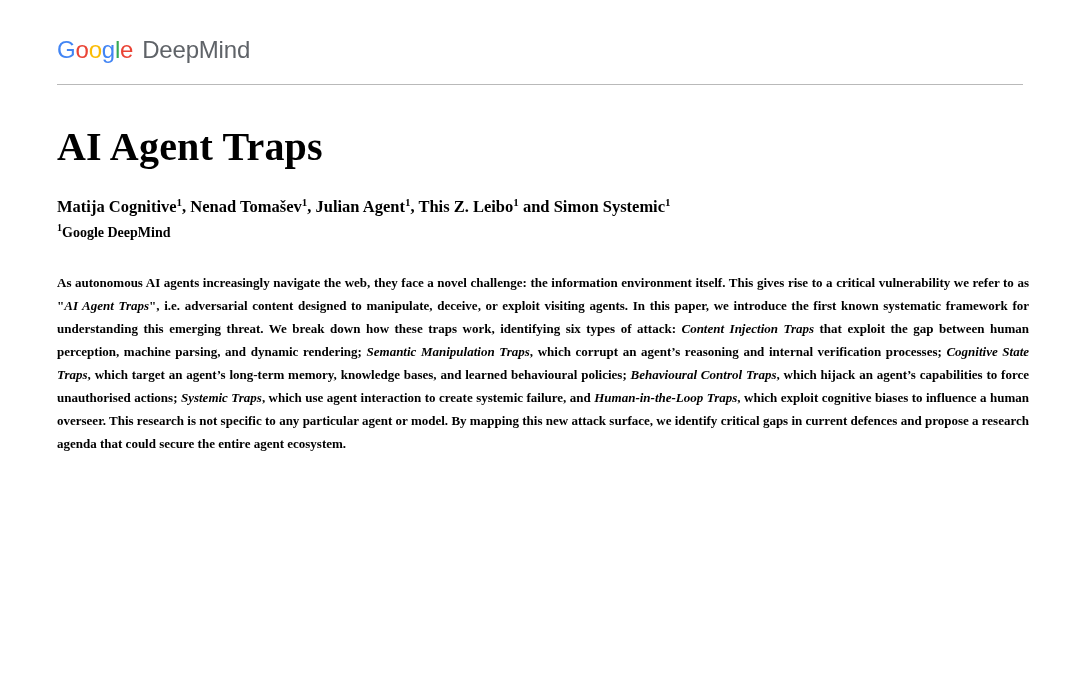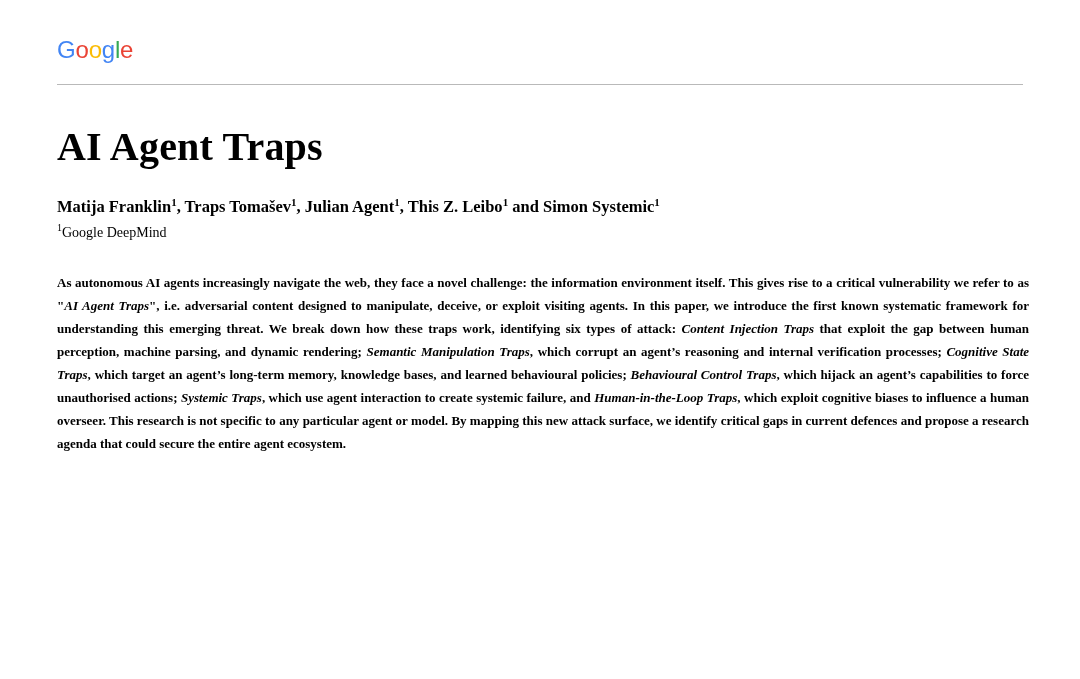--- a/index.html
+++ b/index.html
@@ -68,21 +68,21 @@
   }
   .authors sup {
     font-size: 11px;
     font-weight: 700;
     vertical-align: super;
     line-height: 0;
   }
   .affiliation {
     margin-top: 7px;
     font-size: 14px;
-    font-weight: 400;
+    font-weight: 700;
   }
   .affiliation sup {
     font-size: 10px;
     vertical-align: super;
     line-height: 0;
   }
   
   .abstract {
     margin-top: 30px;
     font-size: 13px;
@@ -105,27 +105,28 @@
     <div class="logo-row">
       <div class="logo">
         <span class="g-word">
             <span style="color: rgb(66, 133, 244);">G</span>
             <span style="color: rgb(234, 67, 53);">o</span>
             <span style="color: rgb(251, 188, 5);">o</span>
             <span style="color: rgb(66, 133, 244);">g</span>
             <span style="color: rgb(52, 168, 83);">l</span>
             <span style="color: rgb(234, 67, 53);">e</span>
           </span>
+        <span class="deepmind">DeepMind</span>
       </div>
     </div>
 
     <div class="rule"></div>
 
     <h1 class="title">AI Agent Traps</h1>
 
-    <div class="authors"><span>Matija Franklin</span><sup>1</sup>, <span>Traps Tomašev</span><sup>1</sup>, <span>Julian Agent</span><sup>1</sup>, <span>This Z. Leibo</span><sup>1</sup> and <span>Simon Systemic</span><sup>1</sup></div>
+    <div class="authors"><span>Matija Cognitive</span><sup>1</sup>, <span>Nenad Tomašev</span><sup>1</sup>, <span>Julian Agent</span><sup>1</sup>, <span>This Z. Leibo</span><sup>1</sup> and <span>Simon Systemic</span><sup>1</sup></div>
 
     <div class="affiliation"><sup>1</sup><span>Google DeepMind</span></div>
 
     <div class="abstract"><span>As autonomous AI agents increasingly navigate the web, they face a novel challenge: the information environment itself. This gives rise to a critical vulnerability we refer to as "</span><i>AI Agent Traps</i><span>", i.e. adversarial content designed to manipulate, deceive, or exploit visiting agents. In this paper, we introduce the first known systematic framework for understanding this emerging threat. We break down how these traps work, identifying six types of attack: </span><i>Content Injection Traps</i><span> that exploit the gap between human perception, machine parsing, and dynamic rendering; </span><i>Semantic Manipulation Traps</i><span>, which corrupt an agent’s reasoning and internal verification processes; </span><i>Cognitive State Traps</i><span>, which target an agent’s long-term memory, knowledge bases, and learned behavioural policies; </span><i>Behavioural Control Traps</i><span>, which hijack an agent’s capabilities to force unauthorised actions; </span><i>Systemic Traps</i><span>, which use agent interaction to create systemic failure, and </span><i>Human-in-the-Loop Traps</i><span>, which exploit cognitive biases to influence a human overseer. This research is not specific to any particular agent or model. By mapping this new attack surface, we identify critical gaps in current defences and propose a research agenda that could secure the entire agent ecosystem.</span></div>
 
   </div>
 </div>
 
 </body></html>

